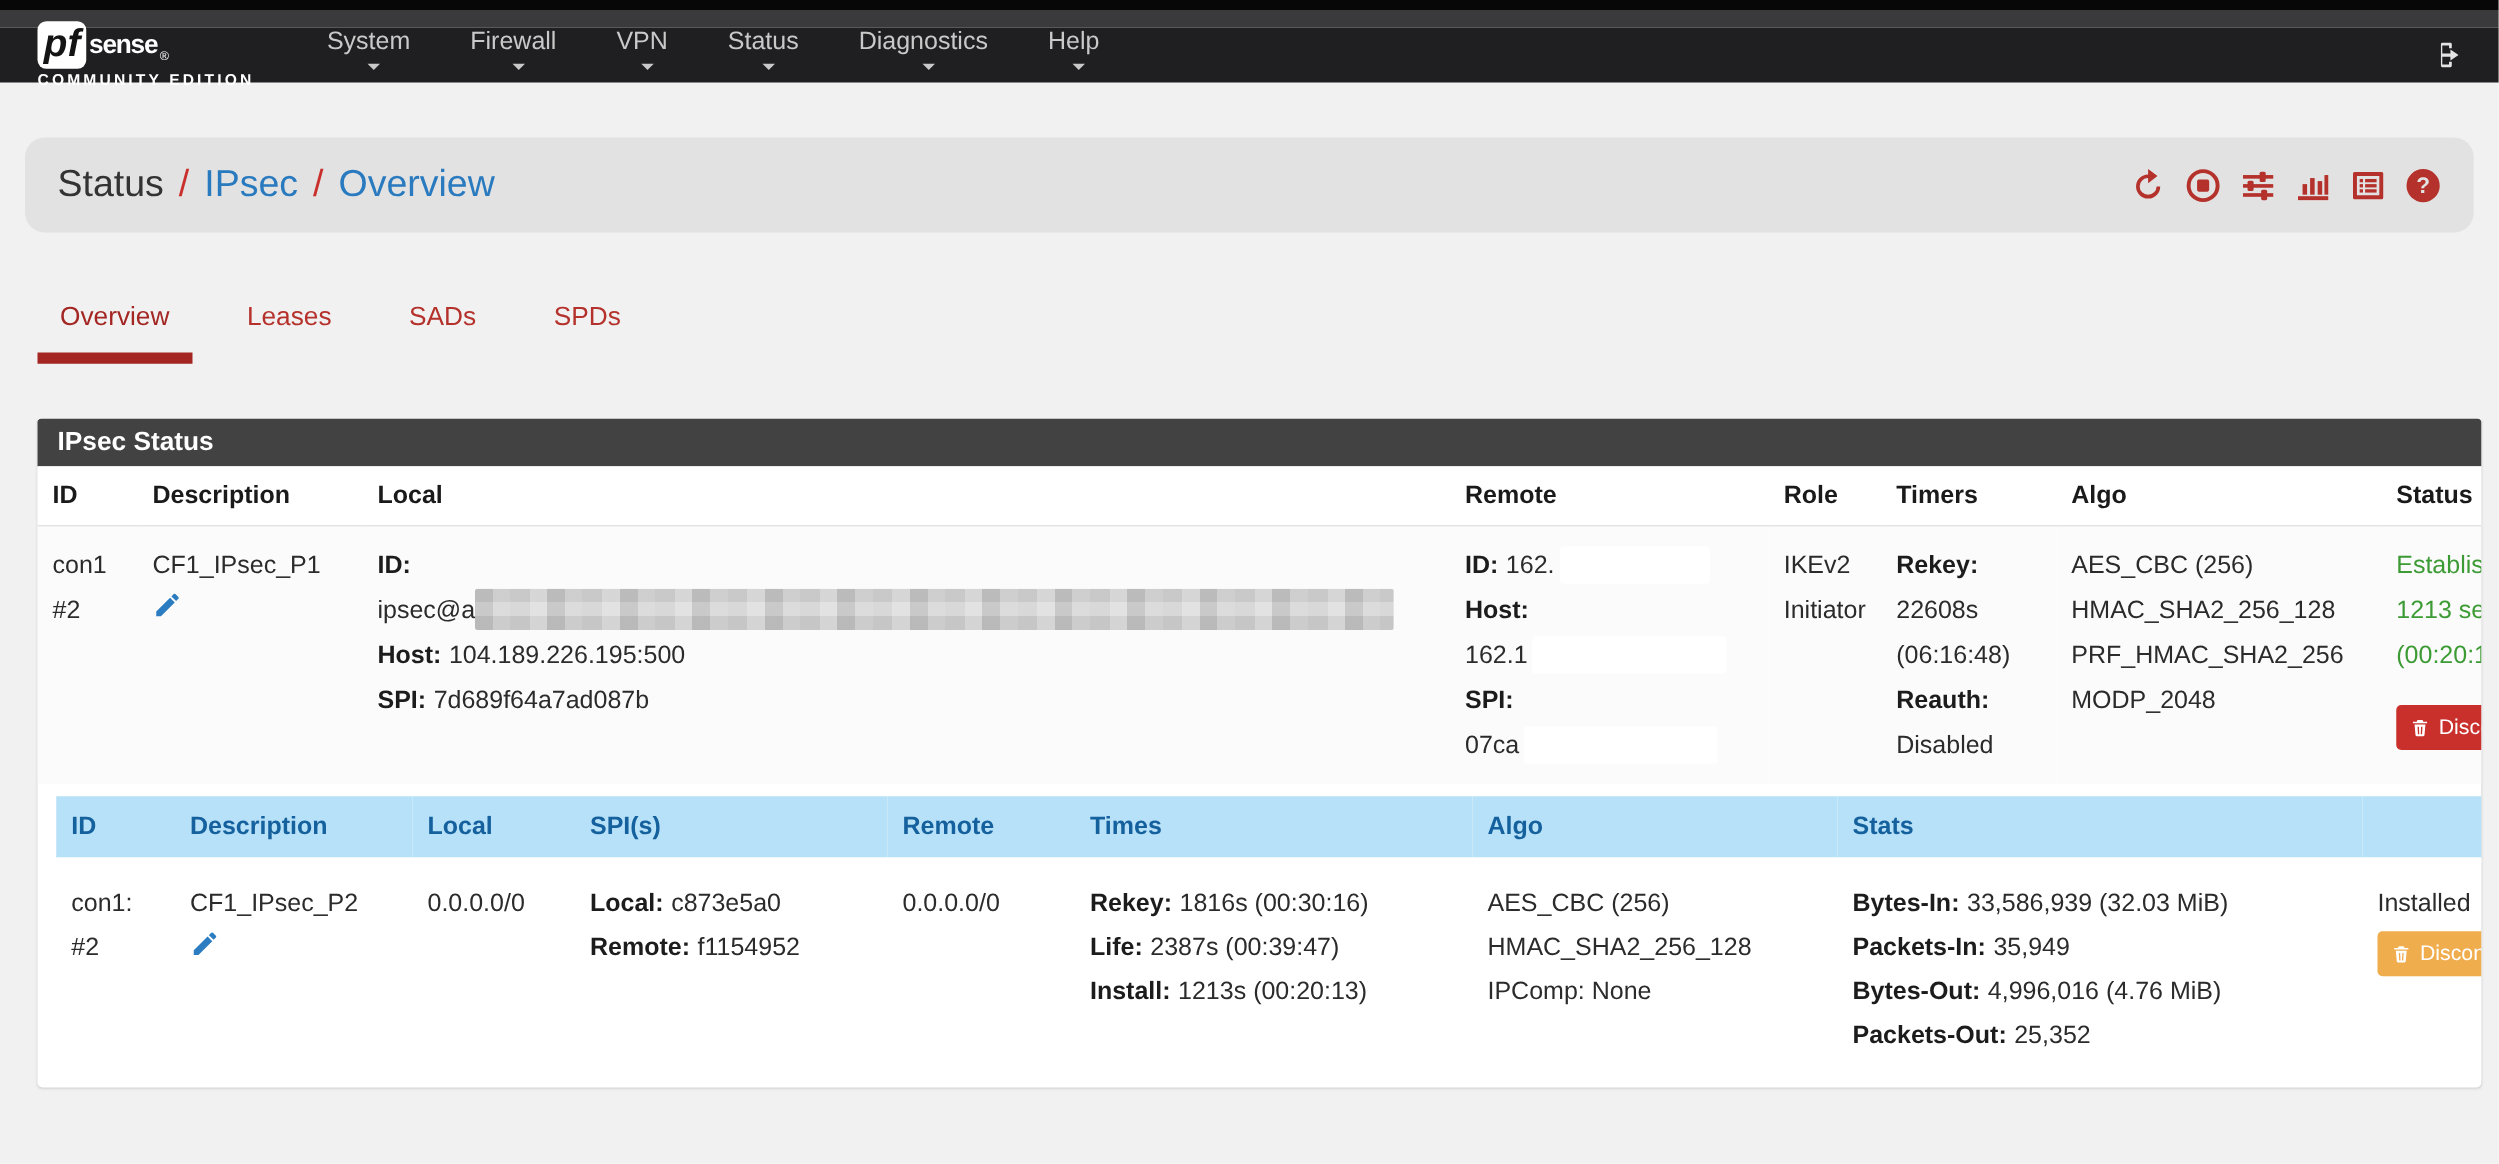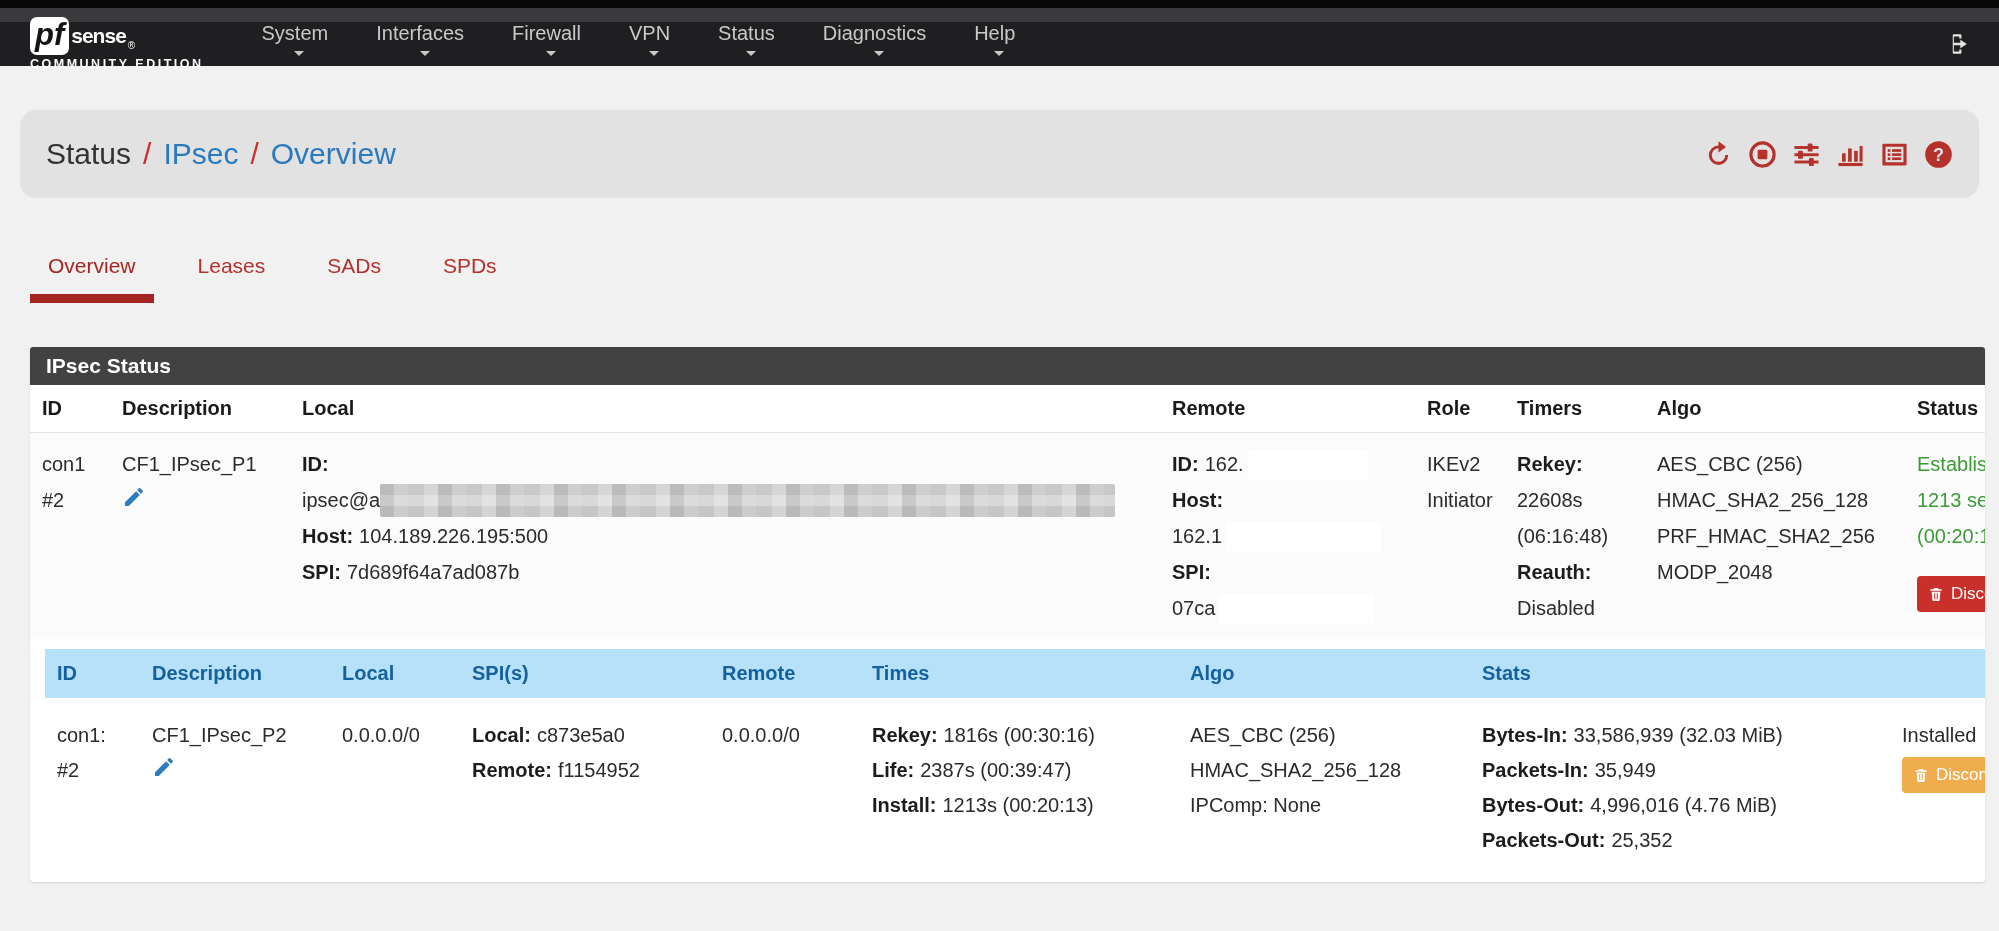--- a/index.html
+++ b/index.html
@@ -30,21 +30,21 @@
   .sense{color:#fff;font-weight:bold;font-size:21px;letter-spacing:-1px;margin-left:2px;}
   .reg{color:#fff;font-size:10px;align-self:flex-end;margin:0 0 4px 2px;}
   .edition{color:#fff;font-weight:bold;font-size:12.5px;letter-spacing:2.5px;margin-top:2px;}
   .nav-menu{display:flex;align-items:center;height:100%;}
   .nav-item{display:flex;align-items:center;color:#c9c9c9;font-size:20px;padding:0 24px;height:100%;cursor:pointer;flex-direction:column;}
   .caret{display:inline-block;width:0;height:0;border:5px solid transparent;border-top-color:#c9c9c9;margin:6px 0 0 9px;}
   .logout{margin-left:auto;color:#e4e4e4;cursor:pointer;display:flex;align-items:center;}
   .logout svg{width:26px;height:26px;}
 
   
-  .crumb-panel{margin:44px 20px 0 20px;height:88px;background:#e2e2e2;border-radius:16px;
+  .crumb-panel{margin:44px 20px 0 20px;height:76px;background:#e2e2e2;border-radius:16px;
     display:flex;align-items:center;justify-content:space-between;padding:0 26px;}
   .breadcrumb{font-size:30px;color:#333;}
   .crumb-sep{color:var(--slash-red);margin:0 12px;}
   .crumb-link{color:var(--link-blue);cursor:pointer;}
   .panel-icons{display:flex;align-items:center;gap:15px;color:var(--accent-red);}
   .panel-icons .picon{width:29px;height:29px;cursor:pointer;display:flex;}
   .panel-icons svg{width:100%;height:100%;}
 
   
   .tabbar{margin:56px 0 0 30px;display:flex;}
@@ -95,24 +95,20 @@
     <div class="brand-row">
       <span class="pf-box">pf</span>
       <span class="sense">sense</span>
       <span class="reg">®</span>
     </div>
     <div class="edition">COMMUNITY EDITION</div>
   </div>
   <nav class="nav-menu">
     <div class="nav-item">
         <span>System</span>
-        <span class="caret"></span>
-      </div>
-    <div class="nav-item">
-        <span>Interfaces</span>
         <span class="caret"></span>
       </div>
     <div class="nav-item">
         <span>Firewall</span>
         <span class="caret"></span>
       </div>
     <div class="nav-item">
         <span>VPN</span>
         <span class="caret"></span>
       </div>

